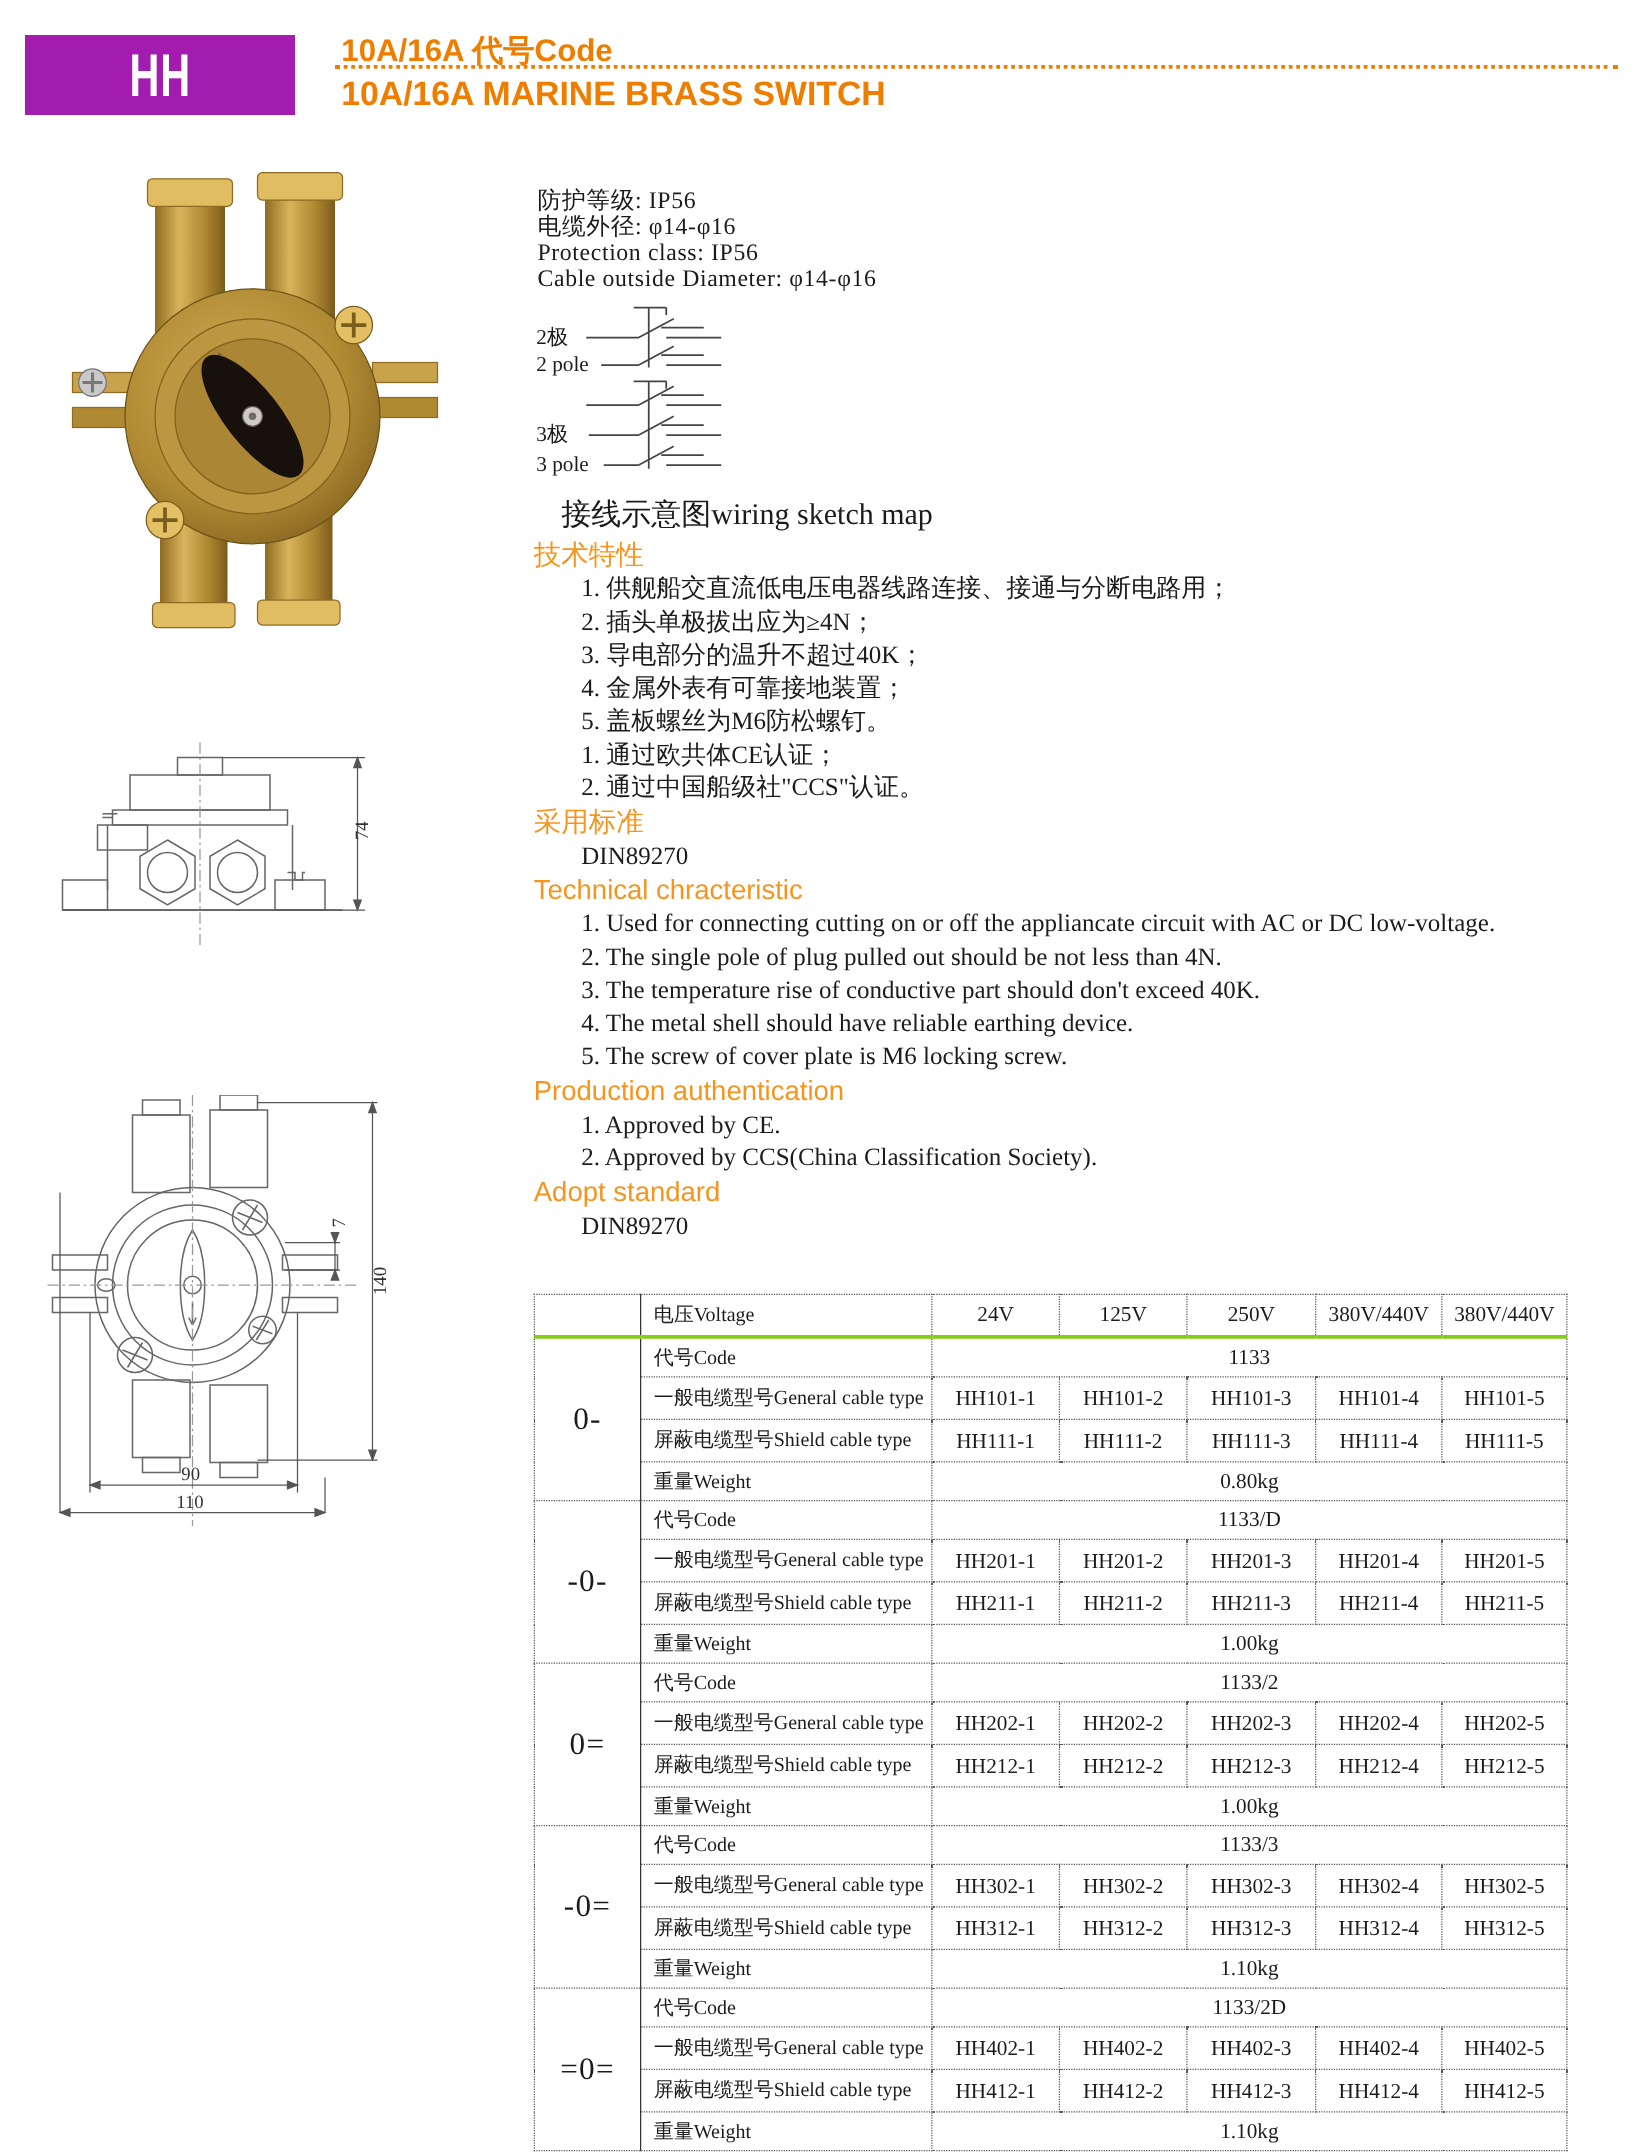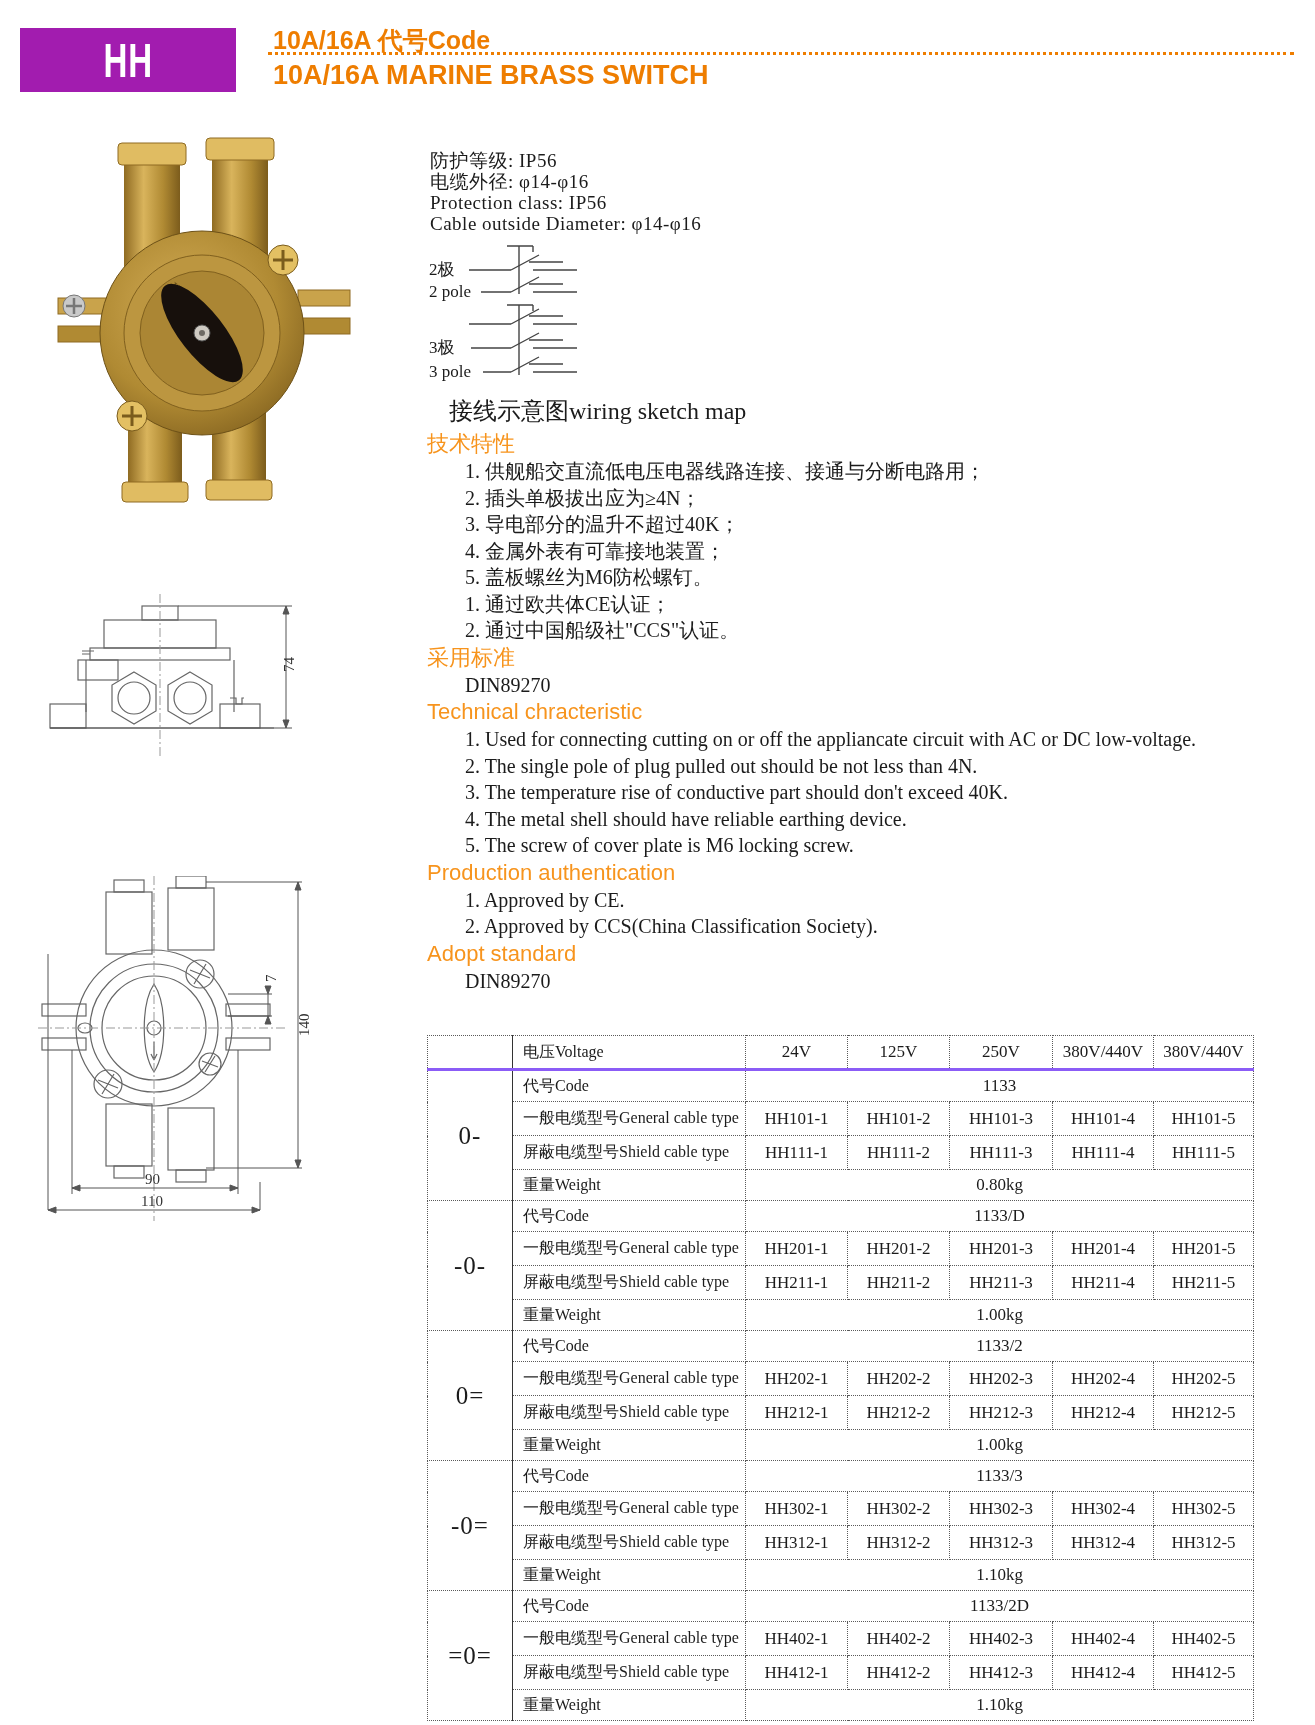--- a/index.html
+++ b/index.html
@@ -31,21 +31,21 @@
   .sections{position:absolute;left:427px;top:430px;width:780px;}
   .sec-heading{font-family:"Liberation Sans","DejaVu Sans",sans-serif;font-weight:normal;
                font-size:22px;line-height:28px;color:#f7941d;}
   .sec-item{font-size:20px;line-height:26.5px;padding-left:38px;white-space:nowrap;}
 
   
   .spec-table{position:absolute;left:427px;top:1035px;border-collapse:collapse;table-layout:fixed;width:826px;}
   .spec-table td{border:1px dotted #5a5a5a;font-size:17px;text-align:center;padding:0;
                  overflow:hidden;white-space:nowrap;}
   .spec-table td.lbl{text-align:left;padding-left:10px;font-size:16px;}
-  .spec-table tr.hdr td{height:32px;border-bottom:3px solid #8b5cf6;}
+  .spec-table tr.hdr td{height:32px;border-bottom:3px solid #84cc16;}
   .spec-table tr.r-code td,.spec-table tr.r-weight td{height:30px;}
   .spec-table tr.r-gen td,.spec-table tr.r-shd td{height:33px;}
   .spec-table td.sym{border-right:1px solid #333;font-size:25px;letter-spacing:1px;}
   svg text{font-family:"Liberation Serif","DejaVu Serif",serif;}
   .dim-txt{font-size:15px;fill:#333;}
   .wire-txt{font-size:17px;fill:#1b1b1b;}
 </style>
 </head>
 <body>
 

